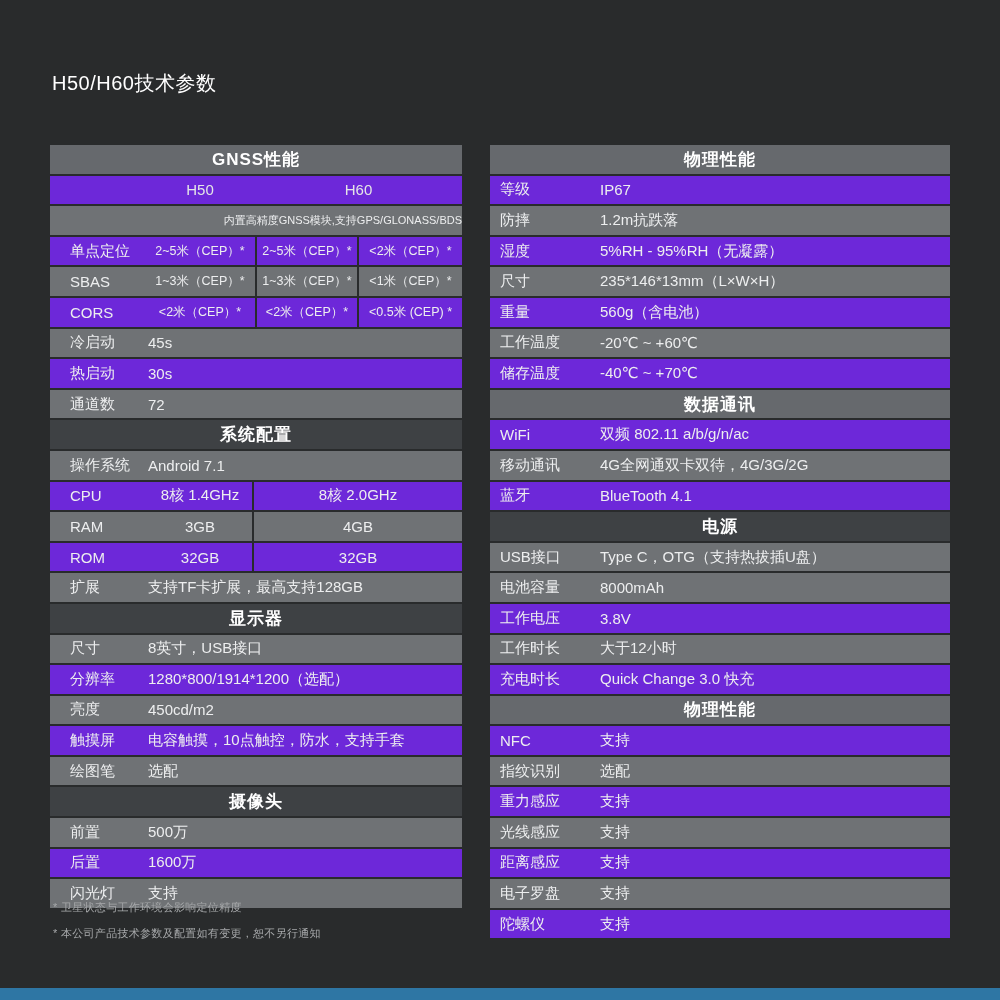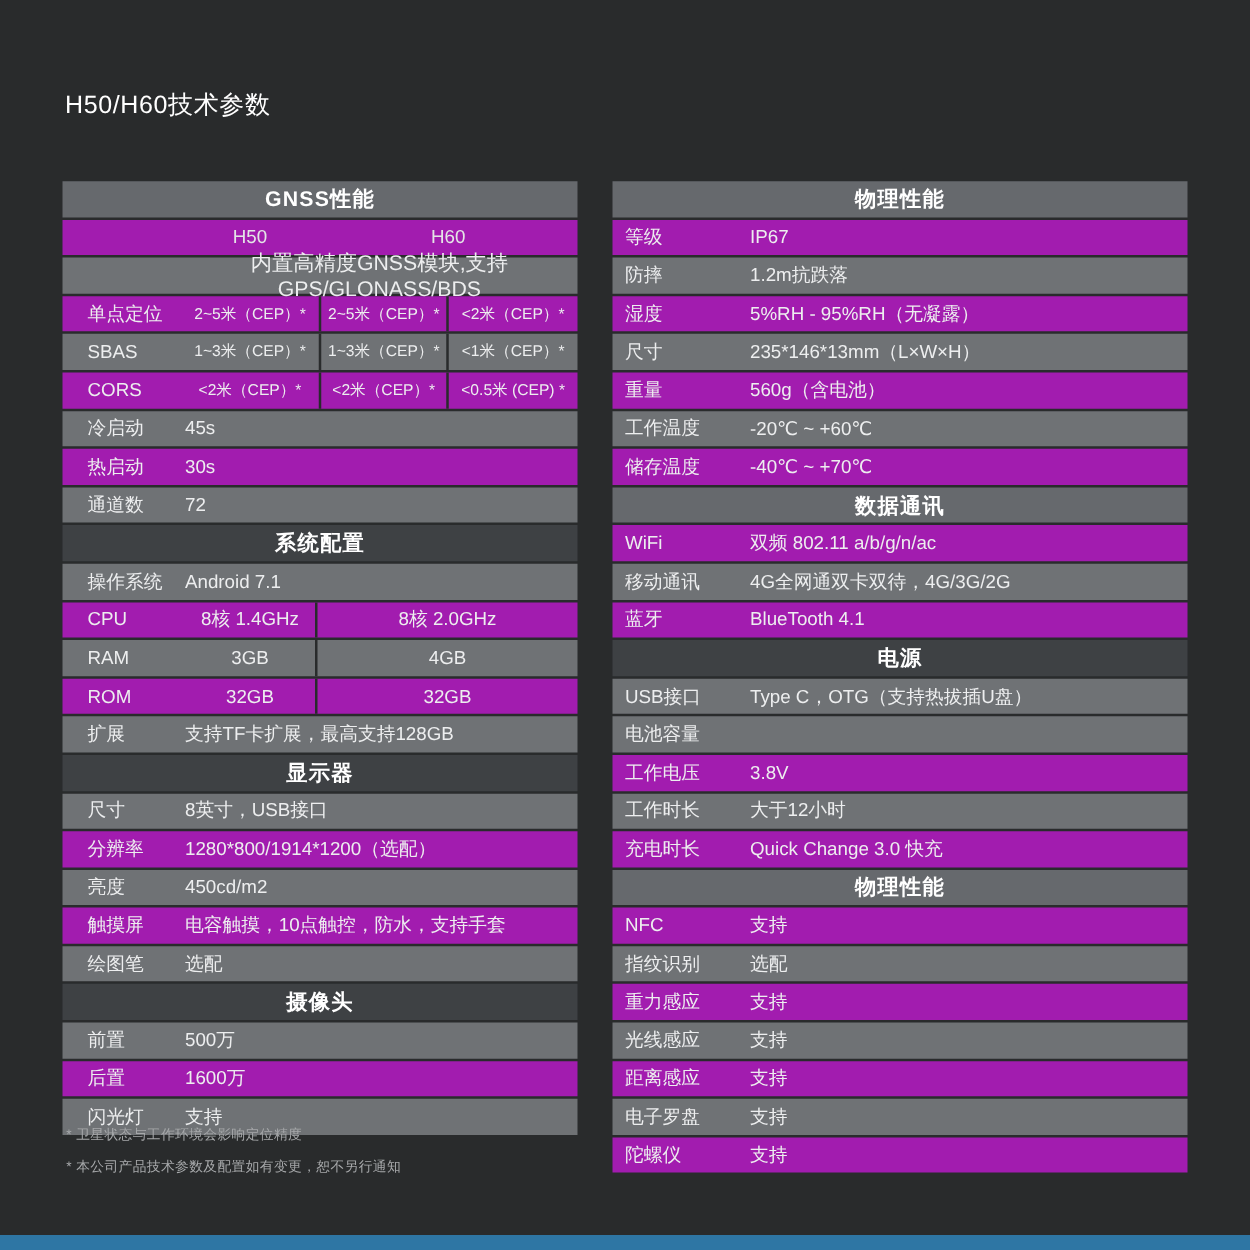--- a/index.html
+++ b/index.html
@@ -21,21 +21,21 @@
   .spec-table{position:absolute;top:105px;margin-top:40px;}
   .spec-table.left{left:50px;width:412px;}
   .spec-table.right{left:490px;width:460px;}
 
   .row{
     height:28.6px;margin-bottom:2px;
     display:flex;align-items:center;
     font-size:15px;font-weight:400;
   }
   .tone-l{background:#6F7275;}
-  .tone-d{background:#a21caf;}
+  .tone-d{background:#6d28d9;}
   .tone-hl{background:#66696D;}
   .tone-hd{background:#3E4144;}
 
   .row.header{justify-content:center;}
   .section-header-label{
     font-size:17px;font-weight:bold;color:#FFFFFF;letter-spacing:1px;
   }
 
   .label{
     flex:0 0 95px;box-sizing:border-box;padding-left:20px;
@@ -47,21 +47,21 @@
 
   .cell{white-space:nowrap;overflow:hidden;text-align:center;}
   .c1{flex:0 0 110px;font-size:12.5px;}
   .c2{flex:0 0 100px;font-size:12.5px;}
   .c3{flex:1;font-size:12.5px;}
   .v1{flex:0 0 107px;box-sizing:border-box;padding-left:3px;text-align:center;font-size:15px;}
   .v2{flex:1;font-size:15px;}
   .m1{flex:0 0 110px;font-size:15px;color:#E4E5E6;}
   .m2{flex:1;font-size:15px;color:#E4E5E6;}
   .spacer{flex:0 0 95px;}
-  .span-text{flex:1;text-align:center;font-size:17px;}
+  .span-text{flex:1;text-align:right;font-size:11px;}
 
   .cell-divider{flex:0 0 2px;align-self:stretch;background:#292B2C;}
 
   .footnotes{position:absolute;left:53px;top:876px;margin-top:24px;}
   .footnote{font-size:11px;color:#A6A8AA;margin-bottom:11px;letter-spacing:0.3px;}
 
   .accent-bar{
     position:absolute;left:0;bottom:0;width:1000px;height:12px;
     background:#2E76A4;
   }
@@ -238,20 +238,21 @@
       </div>
       <div class="row tone-hd header">
         <span class="section-header-label">电源</span>
       </div>
       <div class="row tone-l">
         <span class="label">USB接口</span>
         <span class="value">Type C，OTG（支持热拔插U盘）</span>
       </div>
       <div class="row tone-l">
         <span class="label">电池容量</span>
+        <span class="value">8000mAh</span>
       </div>
       <div class="row tone-d">
         <span class="label">工作电压</span>
         <span class="value">3.8V</span>
       </div>
       <div class="row tone-l">
         <span class="label">工作时长</span>
         <span class="value">大于12小时</span>
       </div>
       <div class="row tone-d">

